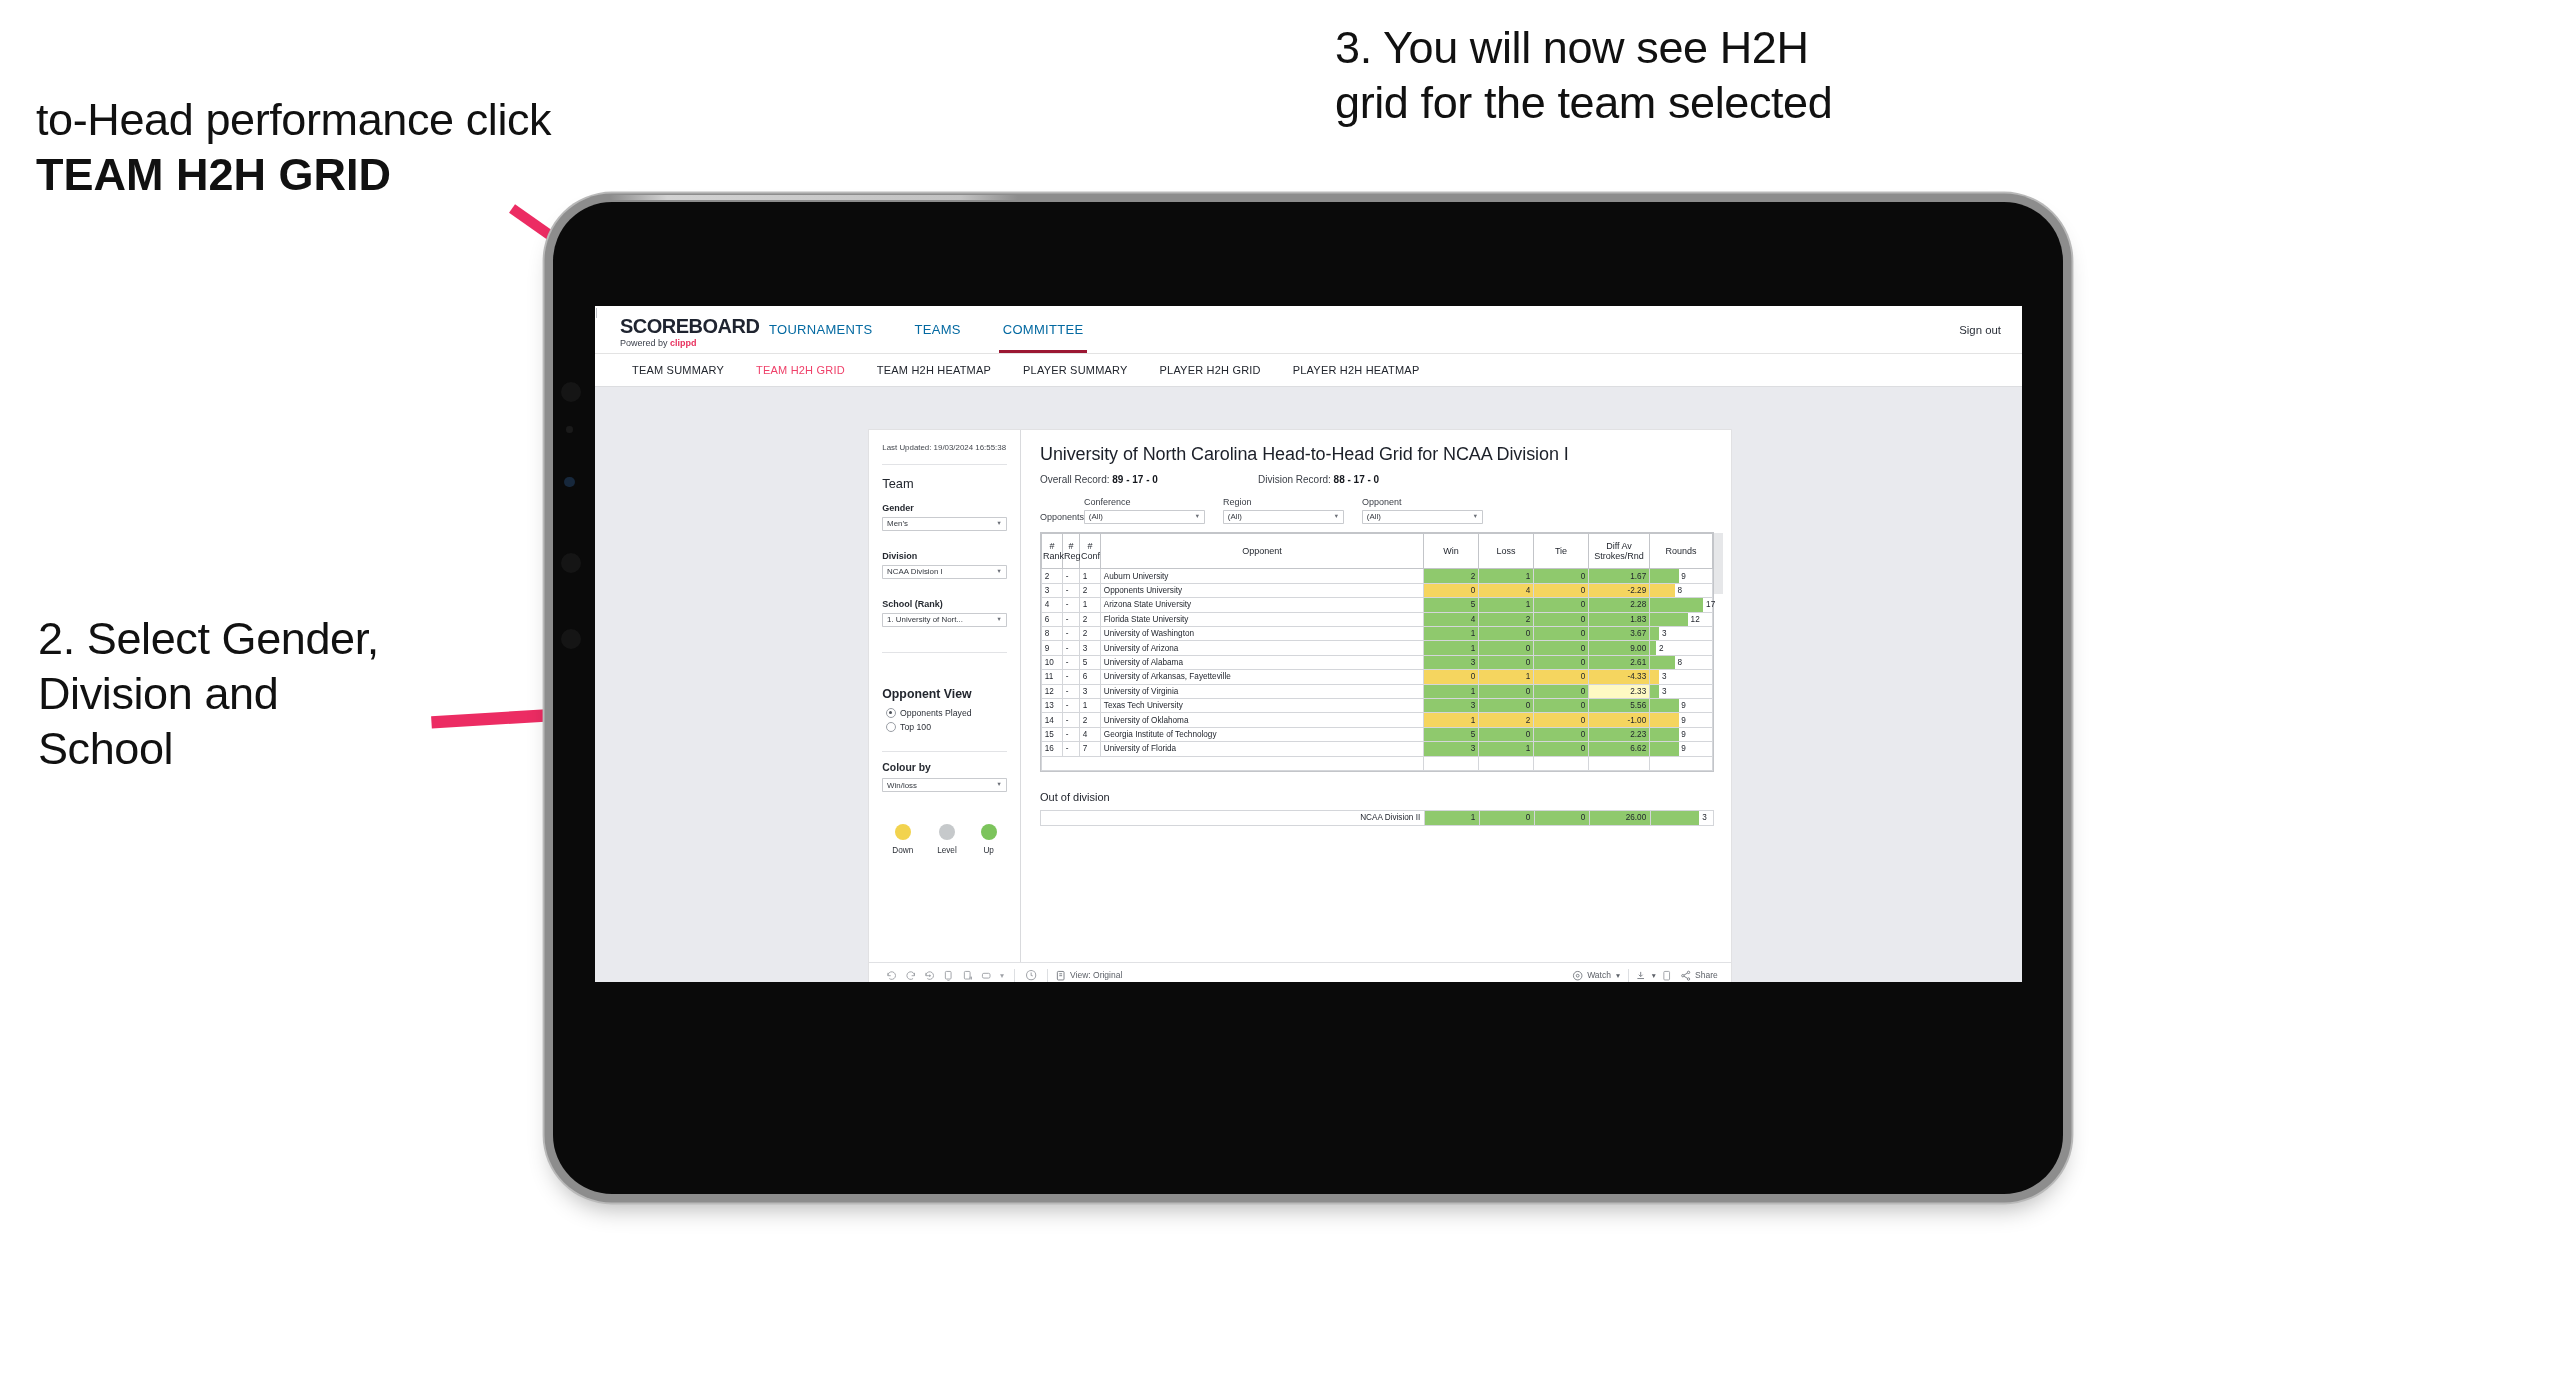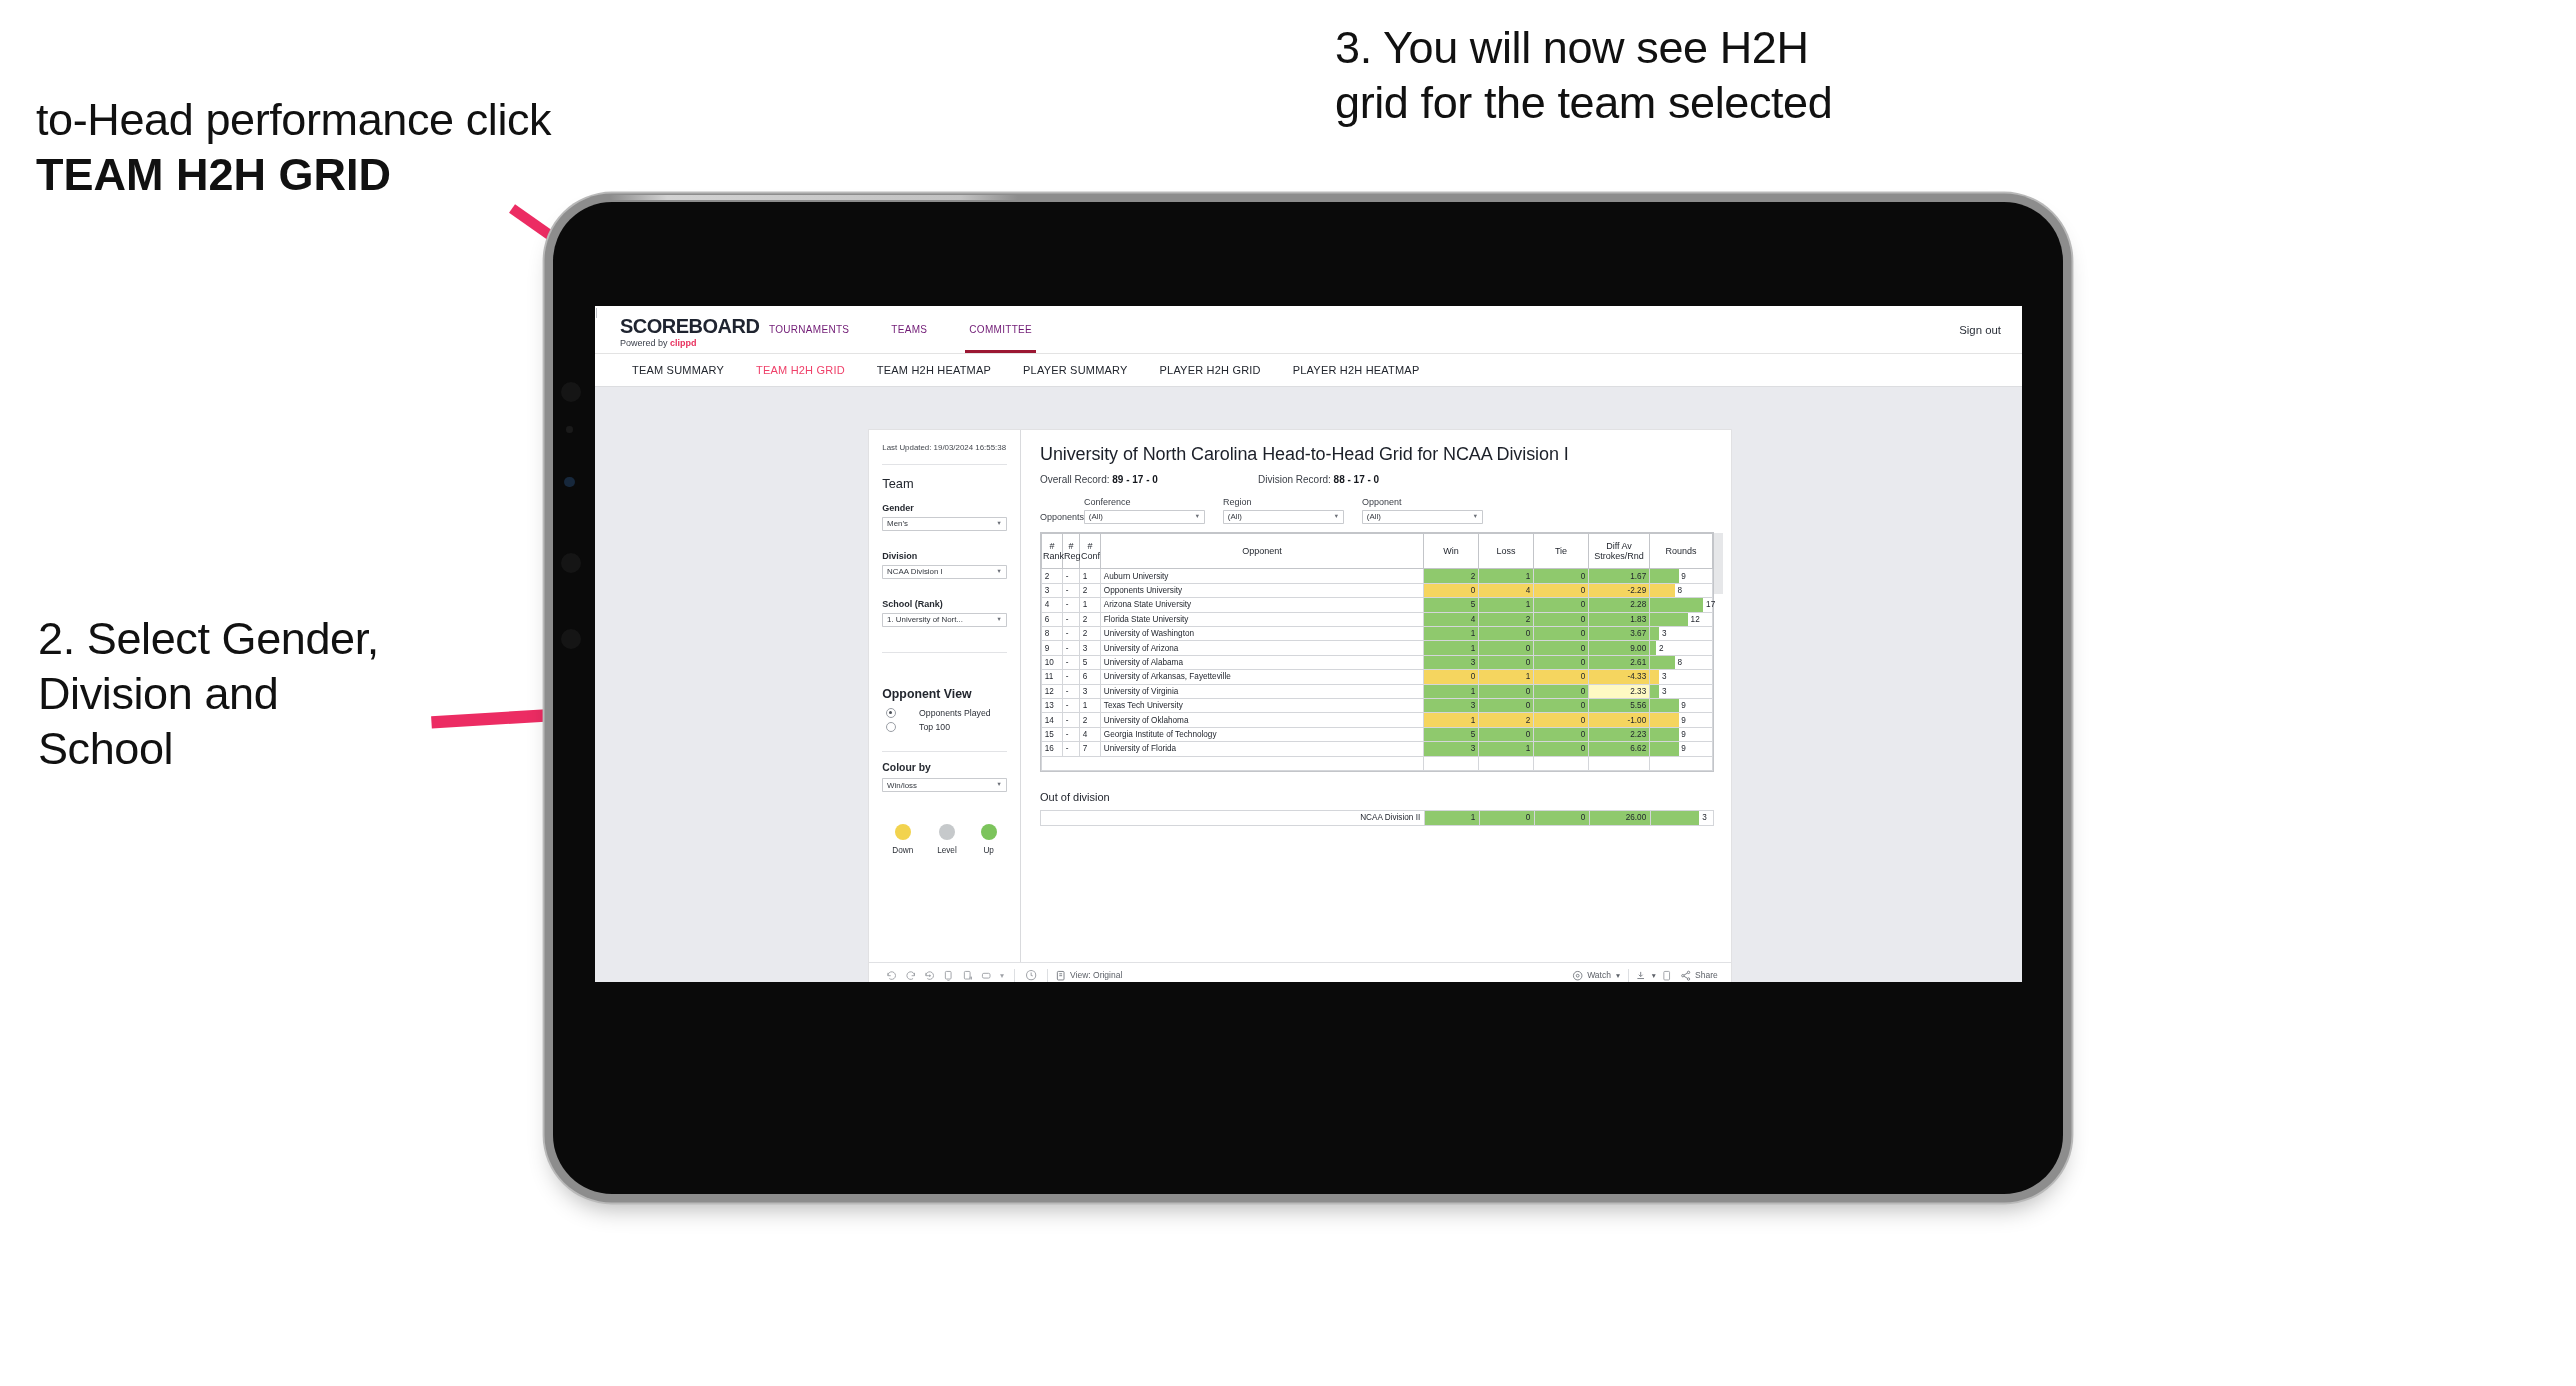--- a/index.html
+++ b/index.html
@@ -54,21 +54,21 @@
   
   .topbar{height:47px;background:#ffffff;display:flex;align-items:stretch;
           border-bottom:0.9px solid #e3e3e3;position:relative;}
   .brand{padding:5.7px 0 0 25px;display:flex;flex-direction:column;justify-content:center;width:128px;}
   .brand-word{font-family:"Liberation Sans", sans-serif;font-weight:700;font-size:20px;
               letter-spacing:-0.5px;color:#1f2430;line-height:1;}
   .brand-sub{font-size:9px;color:#3a3f4a;margin-top:2.8px;line-height:1;}
   .brand-sub .clippd{color:#e8315e;font-weight:700;}
   .mainnav{display:flex;align-items:stretch;}
   .mainnav .item{
-    display:flex;align-items:center;padding:0 21px;font-size:10px;color:#701a75;
+    display:flex;align-items:center;padding:0 21px;font-size:13px;color:#0369a1;
     letter-spacing:0.3px;position:relative;cursor:pointer;
   }
   .mainnav .item.active:after{
     content:"";position:absolute;left:17px;right:17px;bottom:0;height:2.8px;background:#9b1733;
   }
   .signout{margin-left:auto;display:flex;align-items:center;padding-right:21px;
            font-size:11.4px;color:#2a2f38;gap:9.5px;}
   .signout .bar{color:#b9bcc2;}
 
   
@@ -96,21 +96,21 @@
   .panel-h{font-size:12.8px;color:#22262e;margin:8.5px 0 12.3px 0;font-weight:400;}
   .panel-h.center{font-weight:600;font-size:12.3px;margin-top:34px;}
   .flabel{font-size:9px;font-weight:700;color:#262a31;margin-bottom:3.8px;}
   .ddl{
     height:14.2px;border:0.9px solid #c9cbcf;background:#fff;border-radius:0.9px;
     display:flex;align-items:center;padding:0 3.8px;font-size:7.9px;color:#33373e;
     position:relative;box-sizing:border-box;cursor:pointer;
   }
   .ddl .caret{margin-left:auto;font-size:5.7px;color:#6b6f77;line-height:1;}
   .fgap{height:20px;}
-  .radio-row{display:flex;align-items:center;gap:23px;margin:3.8px 0 0 3.8px;font-size:8.7px;color:#2c3038;cursor:pointer;}
+  .radio-row{display:flex;align-items:center;gap:4px;margin:3.8px 0 0 3.8px;font-size:8.7px;color:#2c3038;cursor:pointer;}
   .rd{width:8px;height:8px;border-radius:50%;border:0.9px solid #9a9ea5;background:#fff;
       display:inline-block;position:relative;flex:none;}
   .rd.on:after{content:"";position:absolute;left:1.6px;top:1.6px;width:3.4px;height:3.4px;
                border-radius:50%;background:#4a4f57;}
   .legend{display:flex;justify-content:space-around;align-items:flex-end;margin-top:32px;padding:0 11.4px;}
   .lg{display:flex;flex-direction:column;align-items:center;gap:5.7px;}
   .lg .dot{width:16px;height:16px;border-radius:50%;}
   .lg .cap{font-size:8.2px;color:#2c3038;}
 
   

